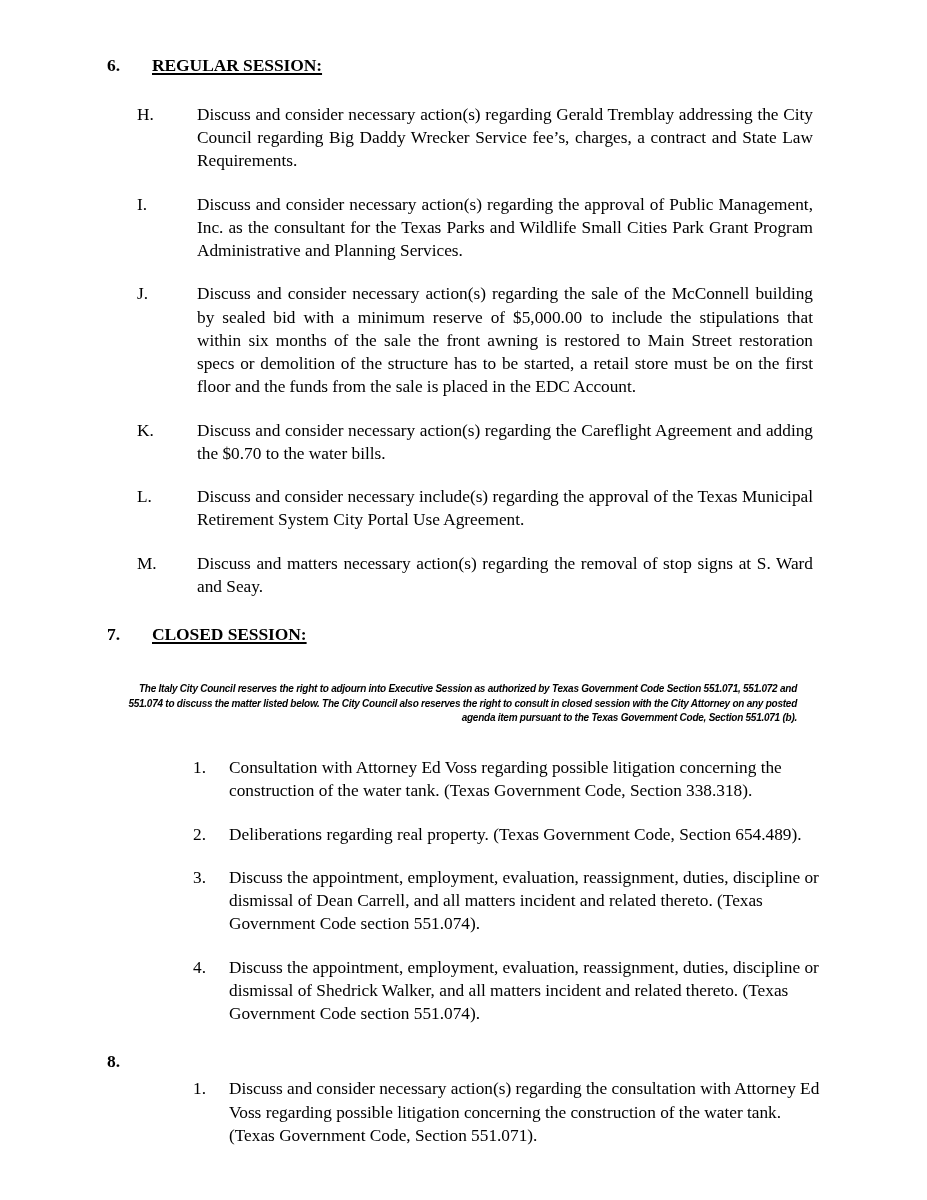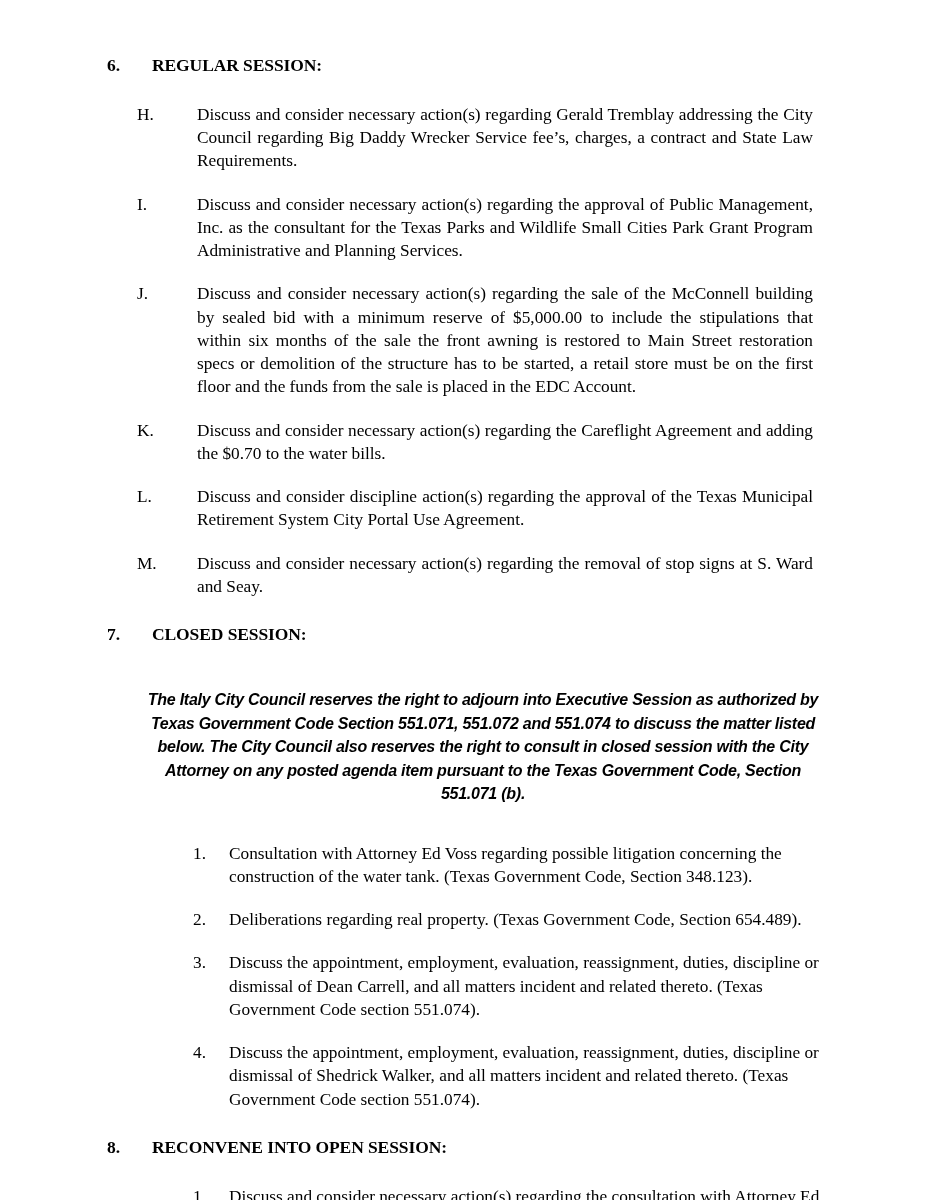--- a/index.html
+++ b/index.html
@@ -33,20 +33,21 @@
     line-height: 1.25;
     letter-spacing: -0.1px;
   }
   .section-heading .sec-num {
     position: absolute;
     left: 0;
     top: 0;
     font-weight: bold;
   }
   .section-heading .sec-title {
+    text-decoration: underline;
     text-underline-offset: 2px;
     text-decoration-thickness: 1.6px;
   }
 
   
   .letter-item {
     position: relative;
     padding-left: 60px;      
     margin-left: 30px;       
     font-size: 17.3px;
@@ -59,28 +60,27 @@
     position: absolute;
     left: 0;
     top: 0;
     text-align: left;
     width: 40px;
   }
   .letter-item .body-text { display: block; }
 
   
   .notice {
-    margin-left: 31px;
     width: 690px;
     font-family: "Liberation Sans", "DejaVu Sans", sans-serif;
     font-style: italic;
     font-weight: bold;
-    font-size: 16px;
+    font-size: 10px;
     line-height: 1.47;
-    text-align: center;
+    text-align: right;
     letter-spacing: -0.25px;
   }
 
   
   .num-item {
     position: relative;
     padding-left: 36px;      
     margin-left: 86px;
     font-size: 17.3px;
     line-height: 1.345;
@@ -141,46 +141,46 @@
 
     <div class="letter-item">
       <span class="marker">K.</span>
       <span class="body-text">Discuss and consider necessary action(s) regarding the Careflight Agreement and adding the $0.70 to the water bills.</span>
     </div>
 
     <div class="gap-md"></div>
 
     <div class="letter-item">
       <span class="marker">L.</span>
-      <span class="body-text">Discuss and consider discipline action(s) regarding the approval of the Texas Municipal Retirement System City Portal Use Agreement.</span>
+      <span class="body-text">Discuss and consider necessary include(s) regarding the approval of the Texas Municipal Retirement System City Portal Use Agreement.</span>
     </div>
 
     <div class="gap-md"></div>
 
     <div class="letter-item">
       <span class="marker">M.</span>
-      <span class="body-text">Discuss and consider necessary action(s) regarding the removal of stop signs at S. Ward and Seay.</span>
+      <span class="body-text">Discuss and matters necessary action(s) regarding the removal of stop signs at S. Ward and Seay.</span>
     </div>
 
     <div class="gap-lg"></div>
 
     <h2 class="section-heading">
       <span class="sec-num">7.</span>
       <span class="sec-title">CLOSED SESSION:</span>
     </h2>
 
     <div class="gap-lg"></div>
 
     <p class="notice">The Italy City Council reserves the right to adjourn into Executive Session as authorized by Texas Government Code Section 551.071, 551.072 and 551.074 to discuss the matter listed below.  The City Council also reserves the right to consult in closed session with the City Attorney on any posted agenda item pursuant to the Texas Government Code, Section 551.071 (b).</p>
 
     <div class="gap-md"></div>
 
     <div class="num-item">
       <span class="marker">1.</span>
-      <span class="body-text">Consultation with Attorney Ed Voss regarding possible litigation concerning the construction of the water tank. (Texas Government Code, Section 348.123).</span>
+      <span class="body-text">Consultation with Attorney Ed Voss regarding possible litigation concerning the construction of the water tank. (Texas Government Code, Section 338.318).</span>
     </div>
 
     <div class="gap-md"></div>
 
     <div class="num-item">
       <span class="marker">2.</span>
       <span class="body-text">Deliberations regarding real property. (Texas Government Code, Section 654.489).</span>
     </div>
 
     <div class="gap-md"></div>
@@ -194,21 +194,20 @@
 
     <div class="num-item">
       <span class="marker">4.</span>
       <span class="body-text">Discuss the appointment, employment, evaluation, reassignment, duties, discipline or dismissal of Shedrick Walker, and all matters incident and related thereto.  (Texas Government Code section 551.074).</span>
     </div>
 
     <div class="gap-lg"></div>
 
     <h2 class="section-heading">
       <span class="sec-num">8.</span>
-      <span class="sec-title">RECONVENE INTO OPEN SESSION:</span>
     </h2>
 
     <div class="gap-lg"></div>
 
     <div class="num-item">
       <span class="marker">1.</span>
       <span class="body-text">Discuss and consider necessary action(s) regarding the consultation with Attorney Ed Voss regarding possible litigation concerning the construction of the water tank. (Texas Government Code, Section 551.071).</span>
     </div>
 
   </div>

